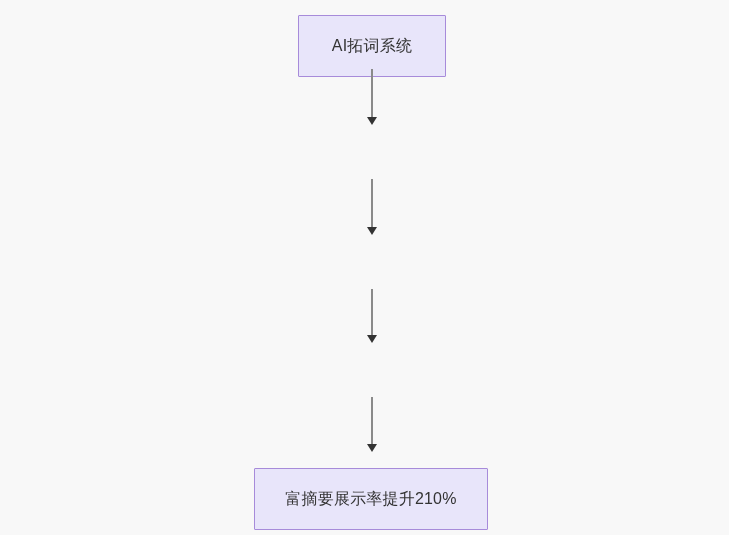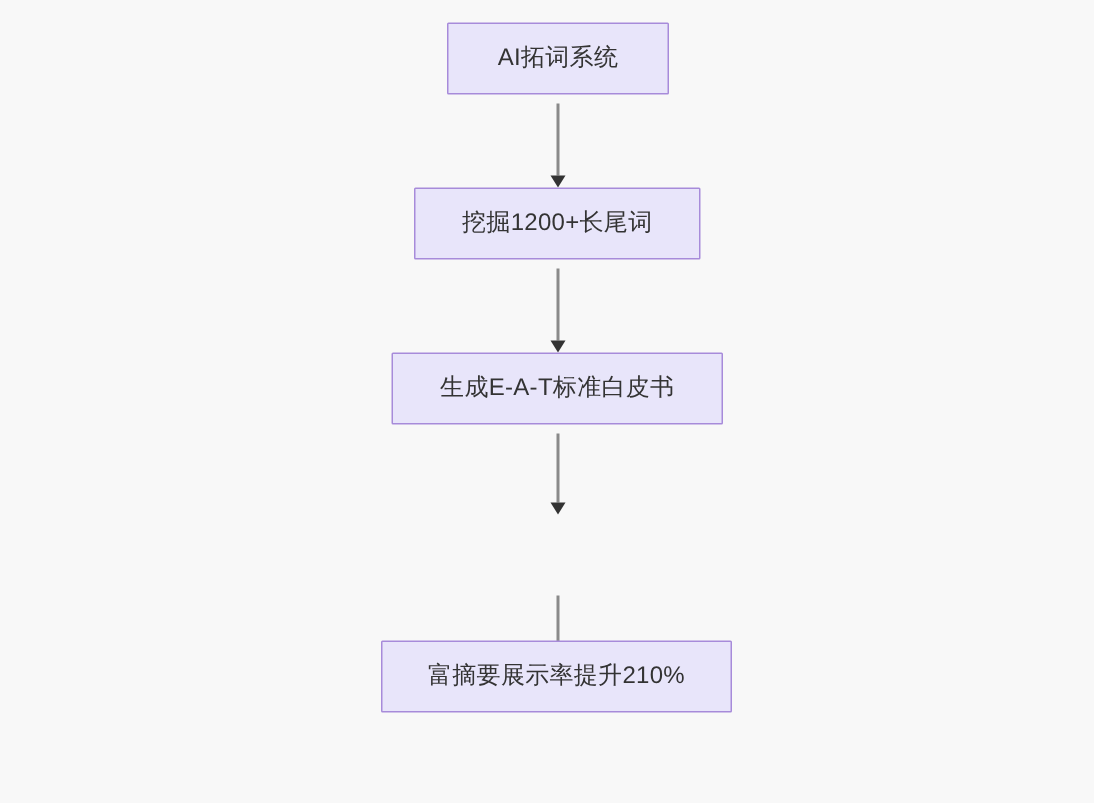--- a/index.html
+++ b/index.html
@@ -20,21 +20,21 @@
   }
   .node {
     position: absolute;
     box-sizing: border-box;
     background: #e8e5fa;
     border: 1px solid #a78bda;
     border-radius: 1px;
     display: flex;
     align-items: center;
     justify-content: center;
-    height: 48px;
+    height: 62px;
   }
   .node-label {
     font-size: 16px;
     line-height: 1;
     color: #333333;
     white-space: nowrap;
     letter-spacing: 0.2px;
   }
   .edge {
     position: absolute;
@@ -56,21 +56,21 @@
     border-left: 5px solid transparent;
     border-right: 5px solid transparent;
     border-top: 8px solid #333333;
   }
 
   
   #node-1 { left: 298px; top: 15px;  width: 148px; }
   #node-2 { left: 276px; top: 125px; width: 191px; }
   #node-3 { left: 261px; top: 235px; width: 221px; }
   #node-4 { left: 265px; top: 343px; width: 213px; }
-  #node-5 { left: 254px; top: 427px; width: 234px; justify-content: center; }
+  #node-5 { left: 254px; top: 468px; width: 234px; justify-content: center; }
 
   
   #edge-1 { left: 372px; top: 69px;  }
   #edge-1 .edge-line  { height: 48px; }
   #edge-1 .edge-arrow { top: 48px; }
 
   #edge-2 { left: 372px; top: 179px; }
   #edge-2 .edge-line  { height: 48px; }
   #edge-2 .edge-arrow { top: 48px; }
 
@@ -89,32 +89,26 @@
 
   <div class="node" id="node-1">
     <span class="node-label">AI拓词系统</span>
   </div>
 
   <div class="edge" id="edge-1">
     <div class="edge-line"></div>
     <div class="edge-arrow"></div>
   </div>
 
-  <div class="node" id="node-2">
-    <span class="node-label">挖掘1200+长尾词</span>
-  </div>
 
   <div class="edge" id="edge-2">
     <div class="edge-line"></div>
     <div class="edge-arrow"></div>
   </div>
 
-  <div class="node" id="node-3">
-    <span class="node-label">生成E-A-T标准白皮书</span>
-  </div>
 
   <div class="edge" id="edge-3">
     <div class="edge-line"></div>
     <div class="edge-arrow"></div>
   </div>
 
 
   <div class="edge" id="edge-4">
     <div class="edge-line"></div>
     <div class="edge-arrow"></div>

